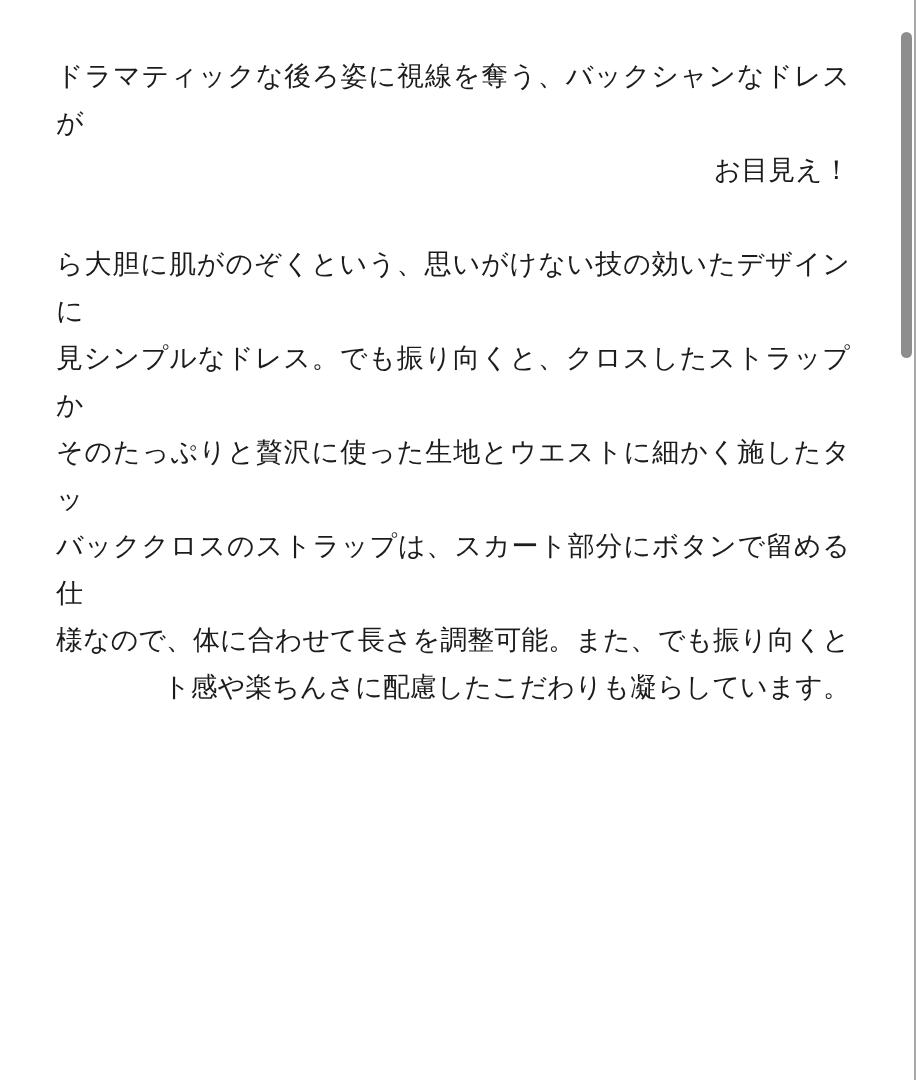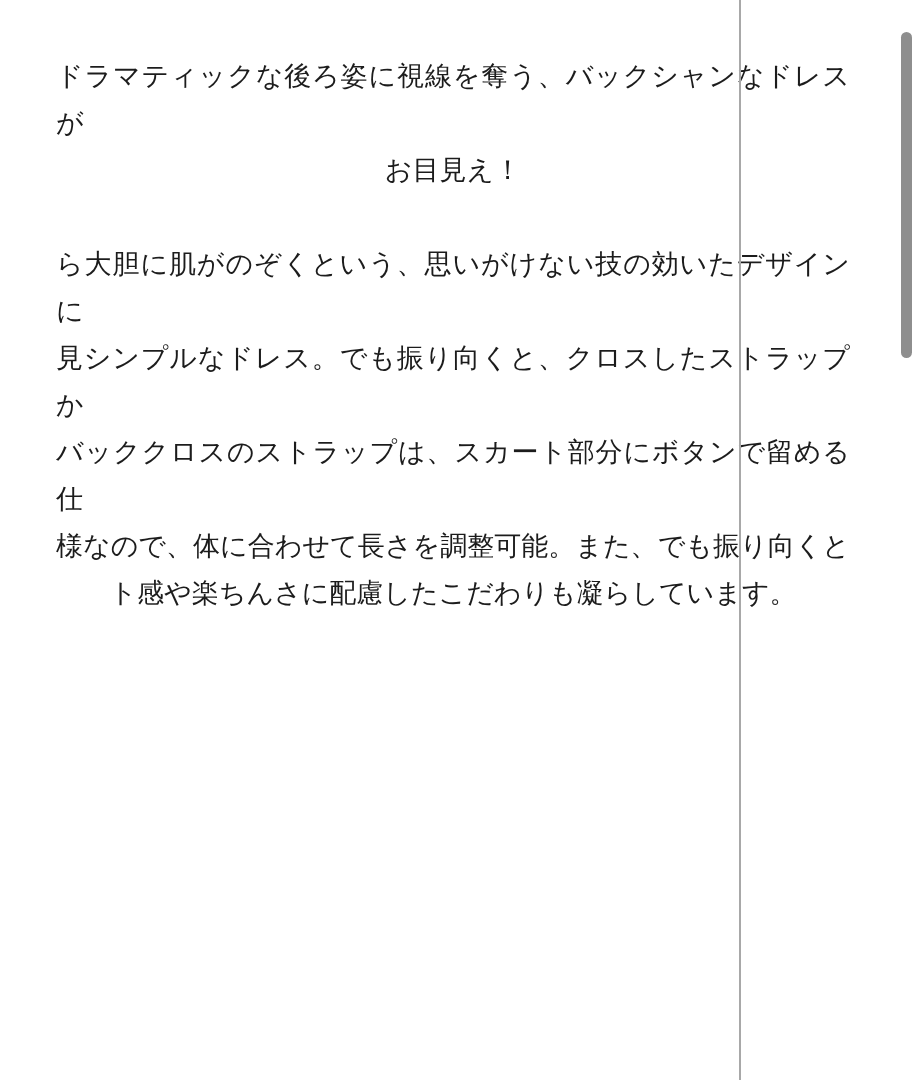--- a/index.html
+++ b/index.html
@@ -4,37 +4,37 @@
 <style>
   * { margin: 0; padding: 0; box-sizing: border-box; }
   html, body {
     width: 916px; height: 1080px;
     background: #ffffff;
     overflow: hidden;
     font-family: "DejaVu Sans", "Liberation Sans", sans-serif;
   }
   .viewport {
     position: relative;
-    width: 741px; height: 1080px;
+    width: 916px; height: 1080px;
     background: #ffffff;
   }
   .content {
     position: absolute;
     left: 56px; top: 52px;
     width: 794px;
     font-size: 27px;
     color: #1c1c1c;
     font-weight: 400;
   }
   .para { margin: 0 0 47px 0; }
   .para:last-child { margin-bottom: 0; }
   .ln {
     line-height: 47px;
     min-height: 47px;
-    text-align: center;
+    text-align: right;
   }
   .ln.j {
     text-align: justify;
     text-align-last: justify;
     -moz-text-align-last: justify;
   }
   .edge-line {
     position: absolute;
     right: 0; top: 0;
     width: 2px; height: 1080px;
@@ -62,20 +62,21 @@
   <div class="content">
 
     <div class="para">
       <div class="ln j">ドラマティックな後ろ姿に視線を奪う、バックシャンなドレスが</div>
       <div class="ln">お目見え！</div>
     </div>
 
     <div class="para">
       <div class="ln j">ら大胆に肌がのぞくという、思いがけない技の効いたデザインに</div>
       <div class="ln j">見シンプルなドレス。でも振り向くと、クロスしたストラップか</div>
+      <div class="ln j">そのたっぷりと贅沢に使った生地とウエストに細かく施したタッ</div>
       <div class="ln j">バッククロスのストラップは、スカート部分にボタンで留める仕</div>
       <div class="ln j">様なので、体に合わせて長さを調整可能。また、でも振り向くと</div>
       <div class="ln">ト感や楽ちんさに配慮したこだわりも凝らしています。</div>
 
     </div>
 
   </div>
 
   <div class="edge-line"></div>
 

